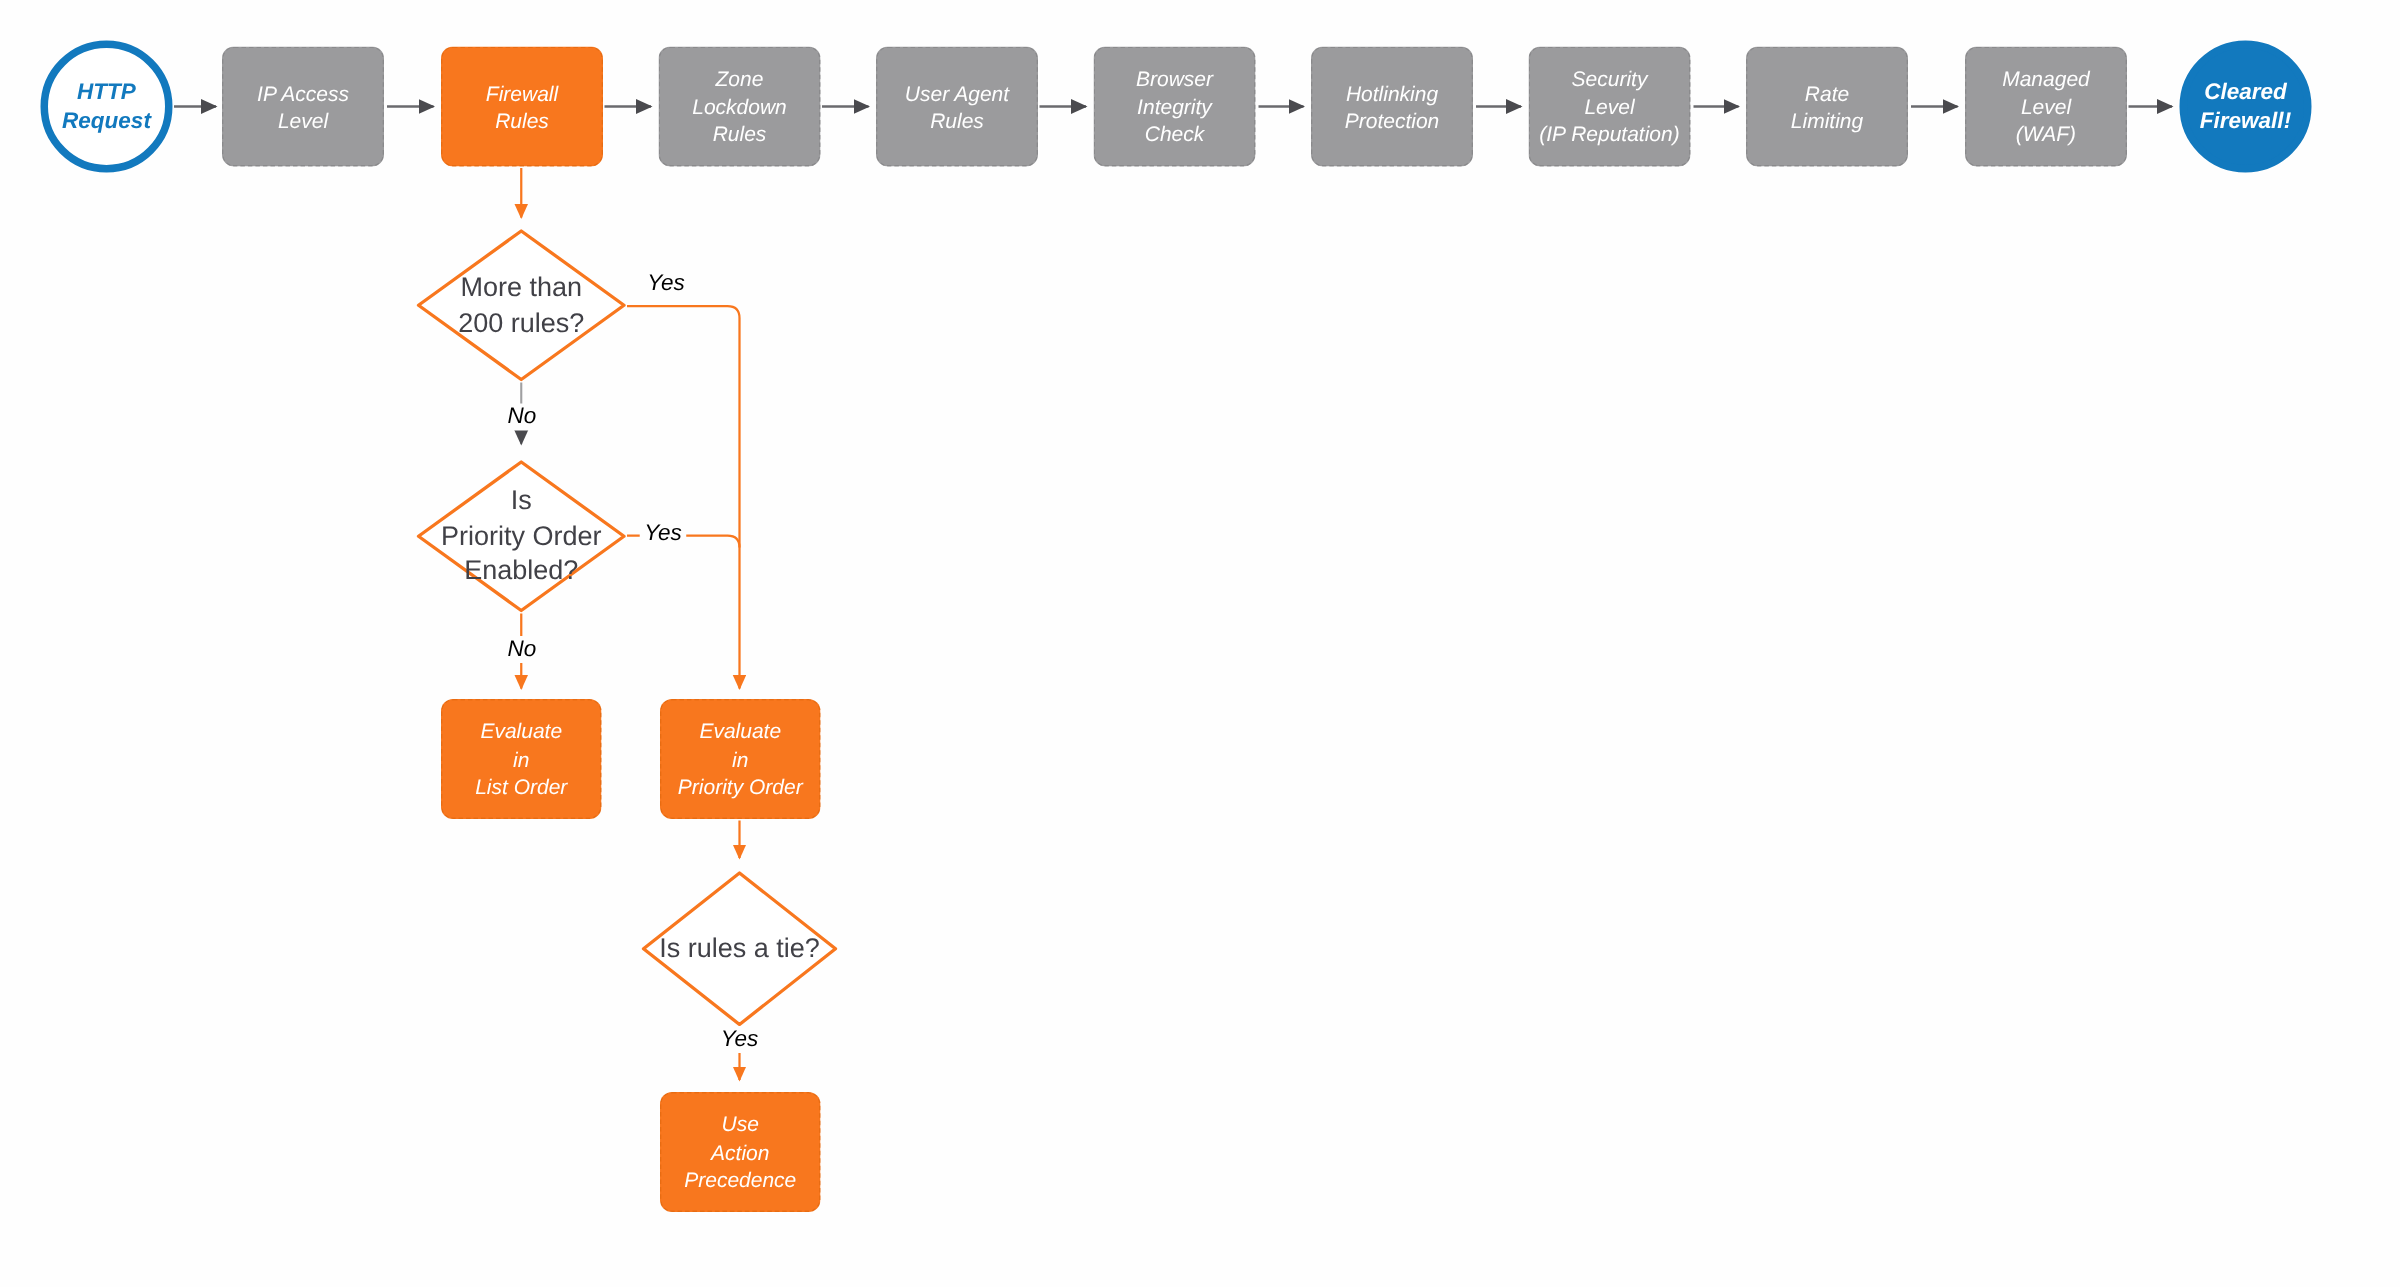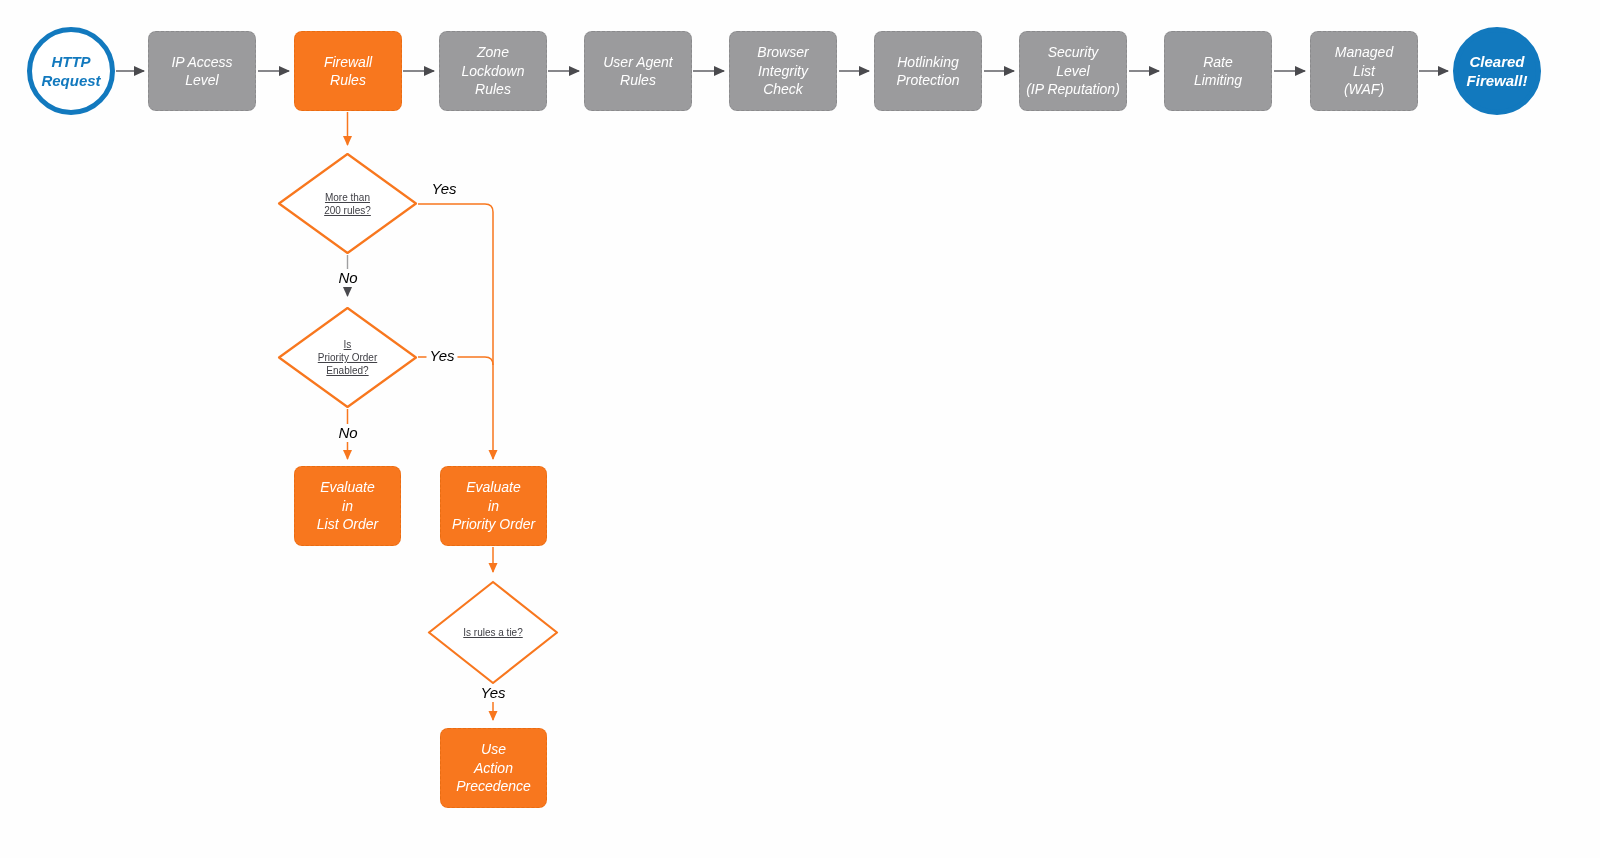--- a/index.html
+++ b/index.html
@@ -81,24 +81,23 @@
     text-align: center;
   }
   .decision svg {
     position: absolute;
     left: 0; top: 0;
     width: 100%; height: 100%;
   }
   .decision-label {
     position: relative;
     color: #414147;
-    font-size: 10px;
+    font-size: 18px;
     line-height: 1.3;
     white-space: pre-line;
-    text-decoration: underline;
   }
   .edge-label {
     position: absolute;
     transform: translateX(-50%);
     font-style: italic;
     font-size: 15px;
     color: #000000;
     background: #fefefe;
     padding: 0 3px;
     line-height: 1.2;
@@ -182,21 +181,21 @@
     <span class="node-label">Security
 Level
 (IP Reputation)</span>
   </div>
   <div class="node step" style="left:1164px; top:31px;">
     <span class="node-label">Rate
 Limiting</span>
   </div>
   <div class="node step" style="left:1310px; top:31px;">
     <span class="node-label">Managed
-List
+Level
 (WAF)</span>
   </div>
 
   <div class="decision" style="left:277px; top:152px; width:141px; height:103px;">
     <svg viewBox="0 0 141 103">
       <polygon points="70.5,2 139,51.5 70.5,101 2,51.5" fill="#ffffff" stroke="#f8771e" stroke-width="2.2" stroke-linejoin="round"></polygon>
     </svg>
     <span class="decision-label">More than
 200 rules?</span>
   </div>

